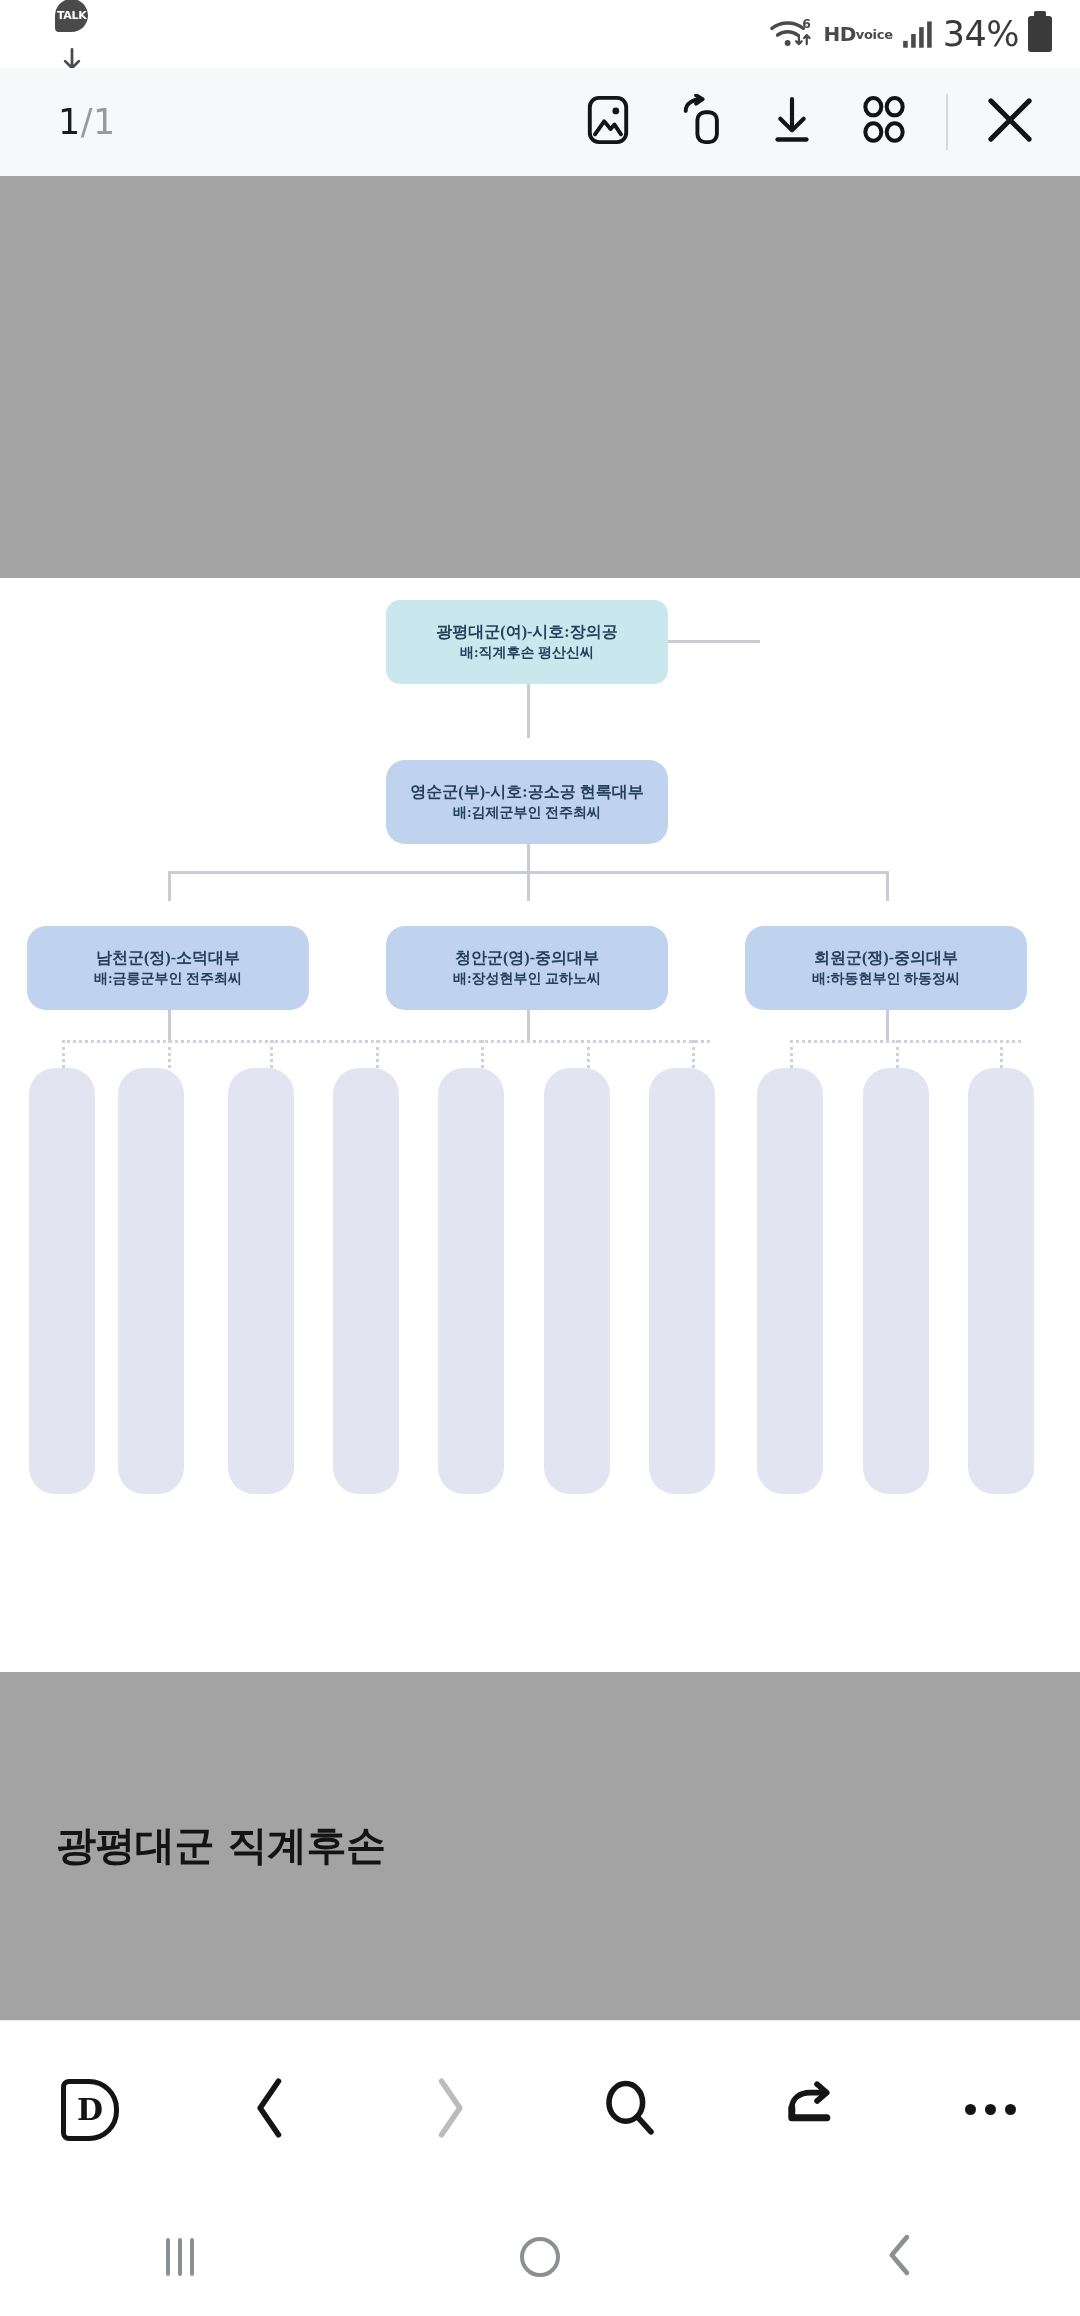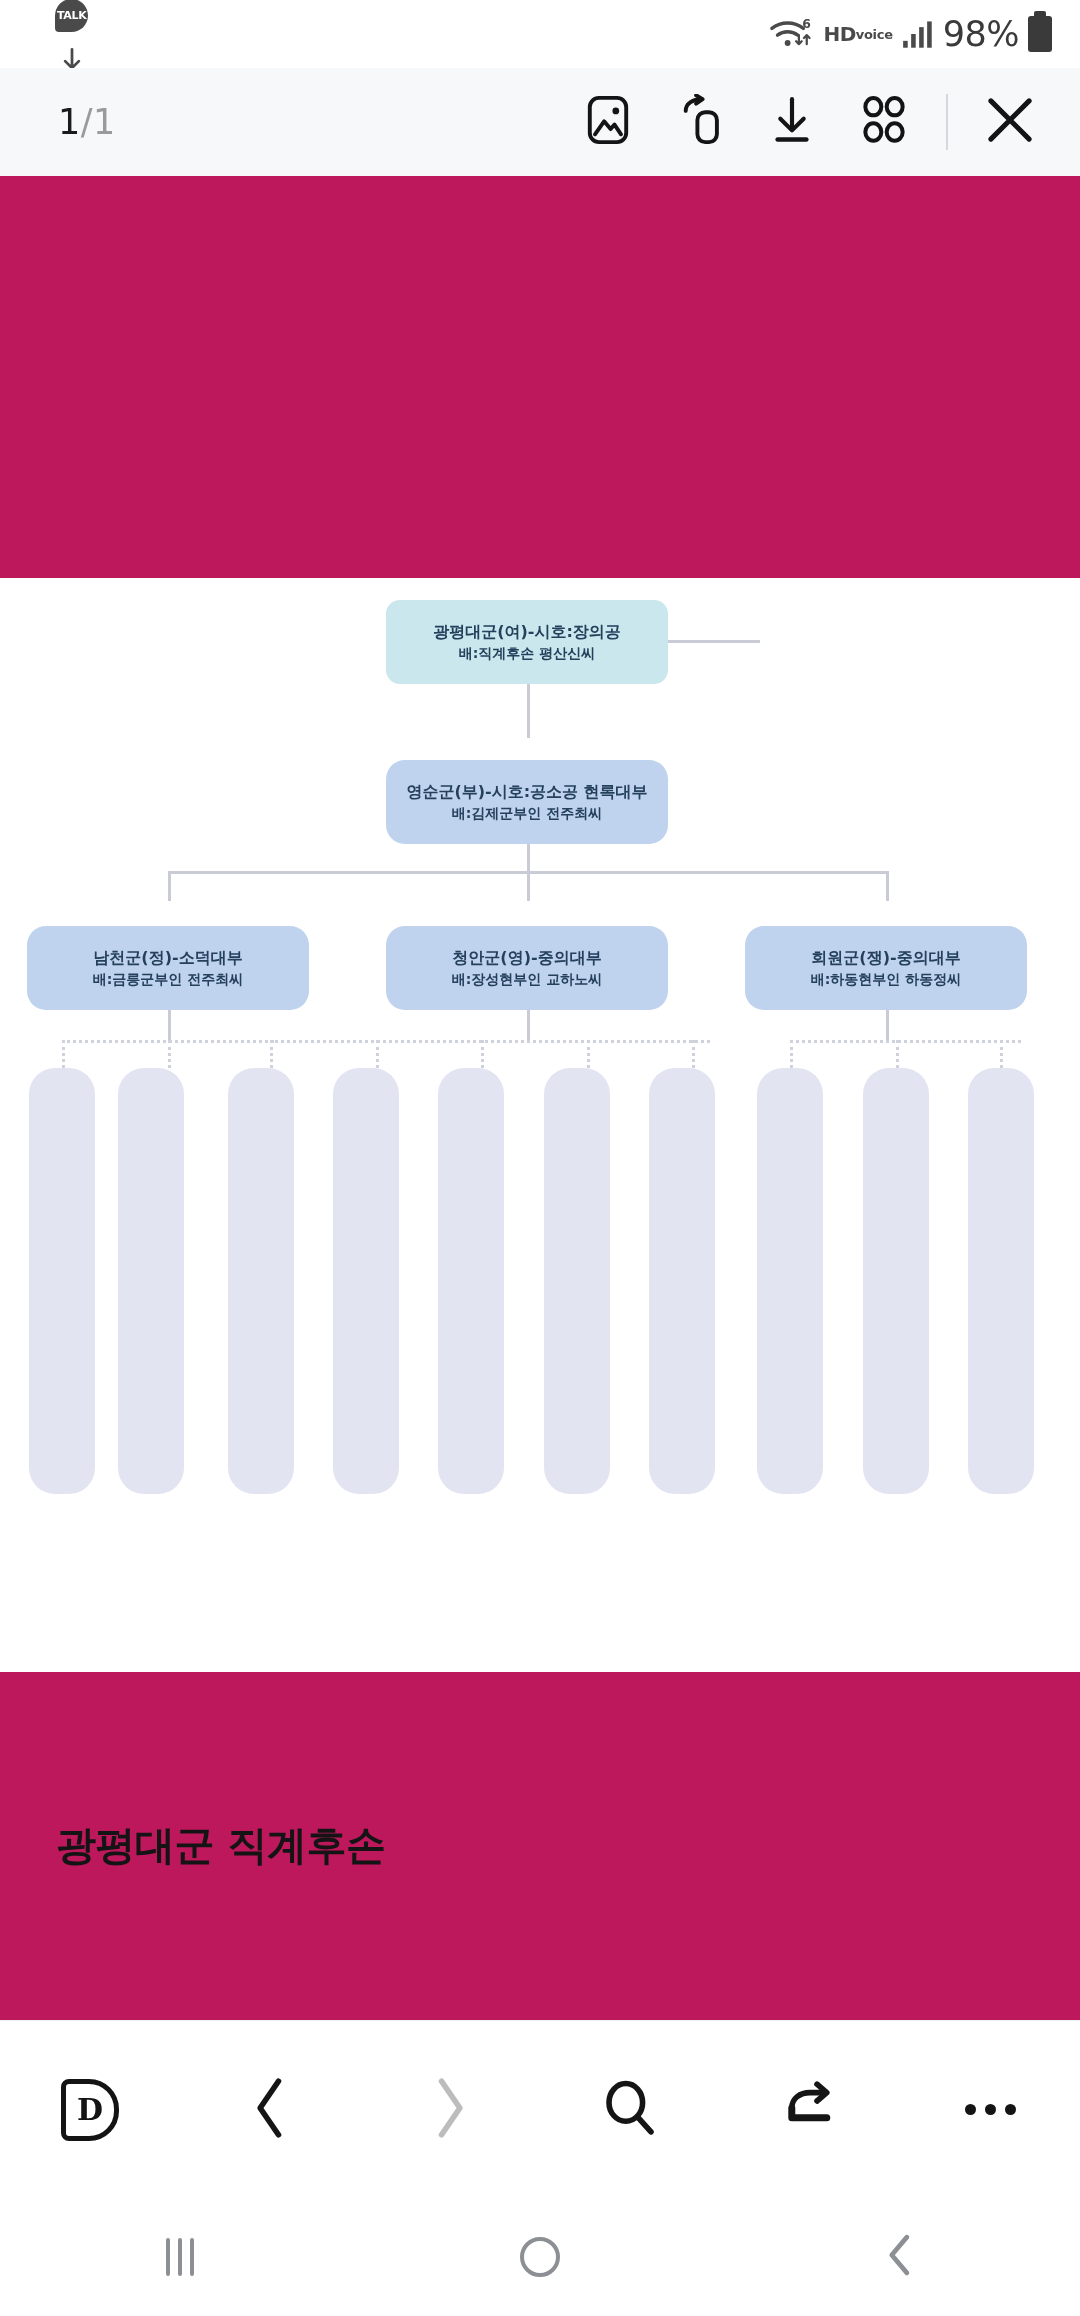--- a/index.html
+++ b/index.html
@@ -64,21 +64,22 @@
   }
   .tb-divider {
     width: 2px; height: 56px; background: #d6d8dc; margin: 0 16px;
   }
   .tb-right-pad { width: 24px; }
 
   
   .docarea {
     position: absolute; top: 176px; left: 0;
     width: 1080px; height: 1844px;
-    background: #be185d;
+    background: #a3a3a3;
+    font-family: Liberation Serif, serif;
   }
   .sheet {
     position: absolute; top: 402px; left: 0;
     width: 1080px; height: 1094px;
     background: #ffffff;
   }
 
   
   .chart { position: absolute; inset: 0; }
 
@@ -218,21 +219,21 @@
       <span class="vo">voice</span>
     </span>
     <span class="sb-icon">
       <svg width="32" height="32" viewBox="0 0 28 28">
         <rect x="1" y="20" width="4" height="6" fill="#4a4a4a"></rect>
         <rect x="8" y="14" width="4" height="12" fill="#4a4a4a"></rect>
         <rect x="15" y="8" width="4" height="18" fill="#4a4a4a"></rect>
         <rect x="22" y="3" width="4" height="23" fill="#4a4a4a"></rect>
       </svg>
     </span>
-    <span class="sb-batt-text">98%</span>
+    <span class="sb-batt-text">34%</span>
     <span class="batt-shape"></span>
   </div>
 </div>
 
 <div class="toolbar">
   <div class="page-count">
     <span>1</span><span class="total">/</span><span class="total">1</span>
   </div>
   <div class="tb-spacer"></div>
 

